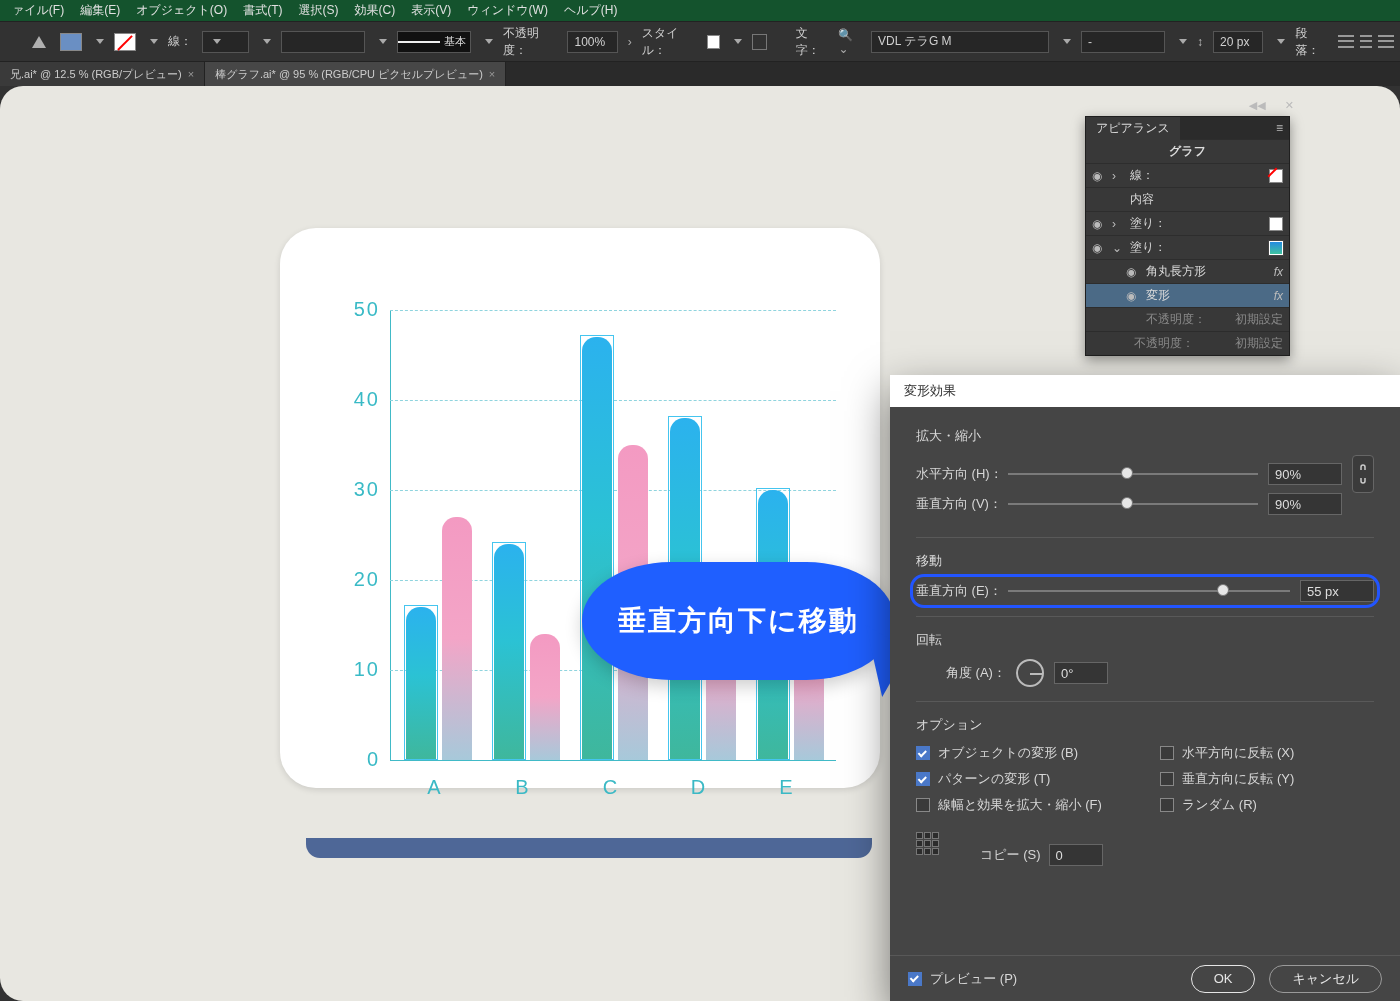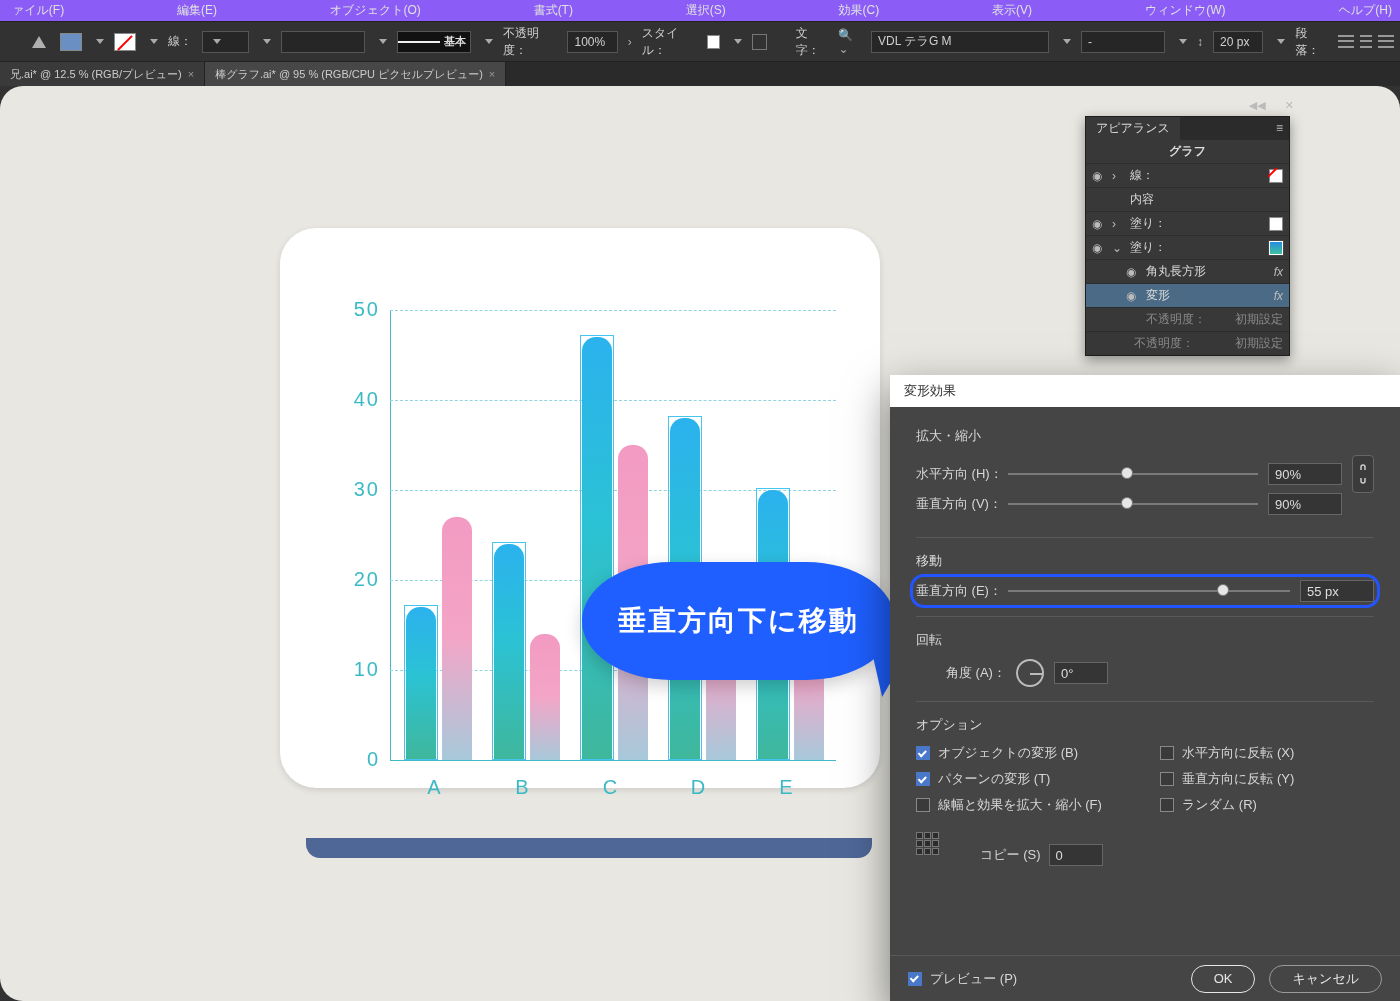--- a/index.html
+++ b/index.html
@@ -1,35 +1,35 @@
 <!DOCTYPE html>
 <html><head>
 <meta charset="utf-8">
 <style>
   * { box-sizing: border-box; margin: 0; padding: 0; font-family: "Meiryo UI","Yu Gothic",sans-serif; }
   body { width:1400px; height:1001px; background:#323232; color:#d9d9d9; font-size:13px; overflow:hidden; position:relative; }
 
   
-  .menubar { position:absolute; left:0; top:0; right:0; height:22px; background:#8b5cf6; border-bottom:1px solid #222; display:flex; padding-left:4px;justify-content:space-between; }
+  .menubar { position:absolute; left:0; top:0; right:0; height:22px; background:#14532d; border-bottom:1px solid #222; display:flex; padding-left:4px; }
   .menubar .menu-item { padding:2px 8px; cursor:pointer; font-size:12px; color:#e0e0e0; }
 
   
   .controlbar { position:absolute; left:0; top:22px; right:0; height:40px; background:#323232; border-bottom:1px solid #222; display:flex; align-items:center; padding-left:32px; gap:10px; font-size:12px; color:#d0d0d0; }
   .cb-swatch { width:24px; height:18px; border:1px solid #888; display:inline-block; }
   .cb-swatch.fill { background:#6a8fc3; }
   .cb-swatch.stroke-none { position:relative; background:#fff; }
   .cb-swatch.stroke-none::after{content:"";position:absolute;left:0;right:0;top:50%;border-top:2px solid red;transform:rotate(-45deg);}
   .cb-box { height:22px; background:#262626; border:1px solid #555; padding:0 6px; display:flex; align-items:center; }
   .cb-box.wide{min-width:84px;}
   .cb-box.char{min-width:178px;}
   .warn-icon { width:0; height:0; border-left:7px solid transparent; border-right:7px solid transparent; border-bottom:12px solid #b0b0b0; margin-right:4px; }
   .chev{width:0;height:0;border-left:4px solid transparent;border-right:4px solid transparent;border-top:5px solid #aaa;margin-left:4px;}
   .cb-graphic{width:82px;height:22px;background:#111;border:1px solid #555;display:flex;align-items:center;}
   .cb-graphic .ln{flex:1;height:2px;background:#eee;}
-  .cb-graphic .lab{color:#ddd;font-size:11px;padding:0 4px;font-weight:bold;}
+  .cb-graphic .lab{color:#ddd;font-size:11px;padding:0 4px;}
   .para-icons{display:flex;gap:4px;margin-left:auto;padding-right:6px;}
   .para-icons .pi{width:16px;height:16px;display:flex;flex-direction:column;justify-content:space-around;}
   .para-icons .pi span{height:2px;background:#999;}
   .para-icons .pi.l span{width:100%;} .para-icons .pi.c span{width:70%;margin:0 auto;} .para-icons .pi.r span{width:100%;margin-left:auto;}
 
   
   .doctabs { position:absolute; left:0; top:62px; right:0; height:24px; background:#2a2a2a; display:flex; }
   .doctab { height:24px; padding:3px 10px; font-size:11px; color:#ccc; background:#3a3a3a; border-right:1px solid #222; display:flex; align-items:center; gap:6px; }
   .doctab.active{ background:#474747; }
   .doctab .x{ color:#999; cursor:pointer; }

